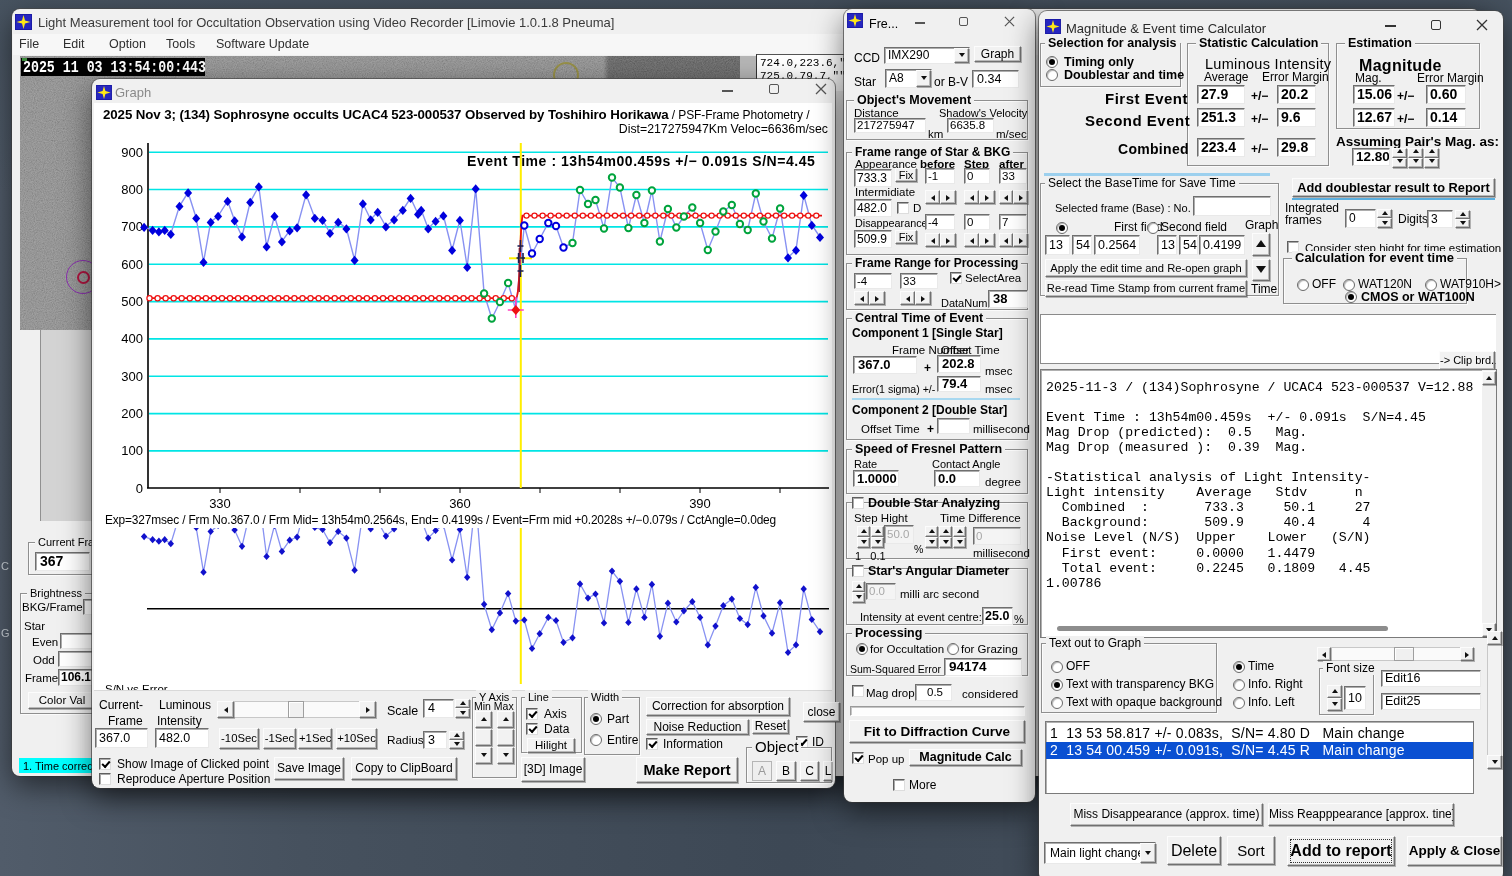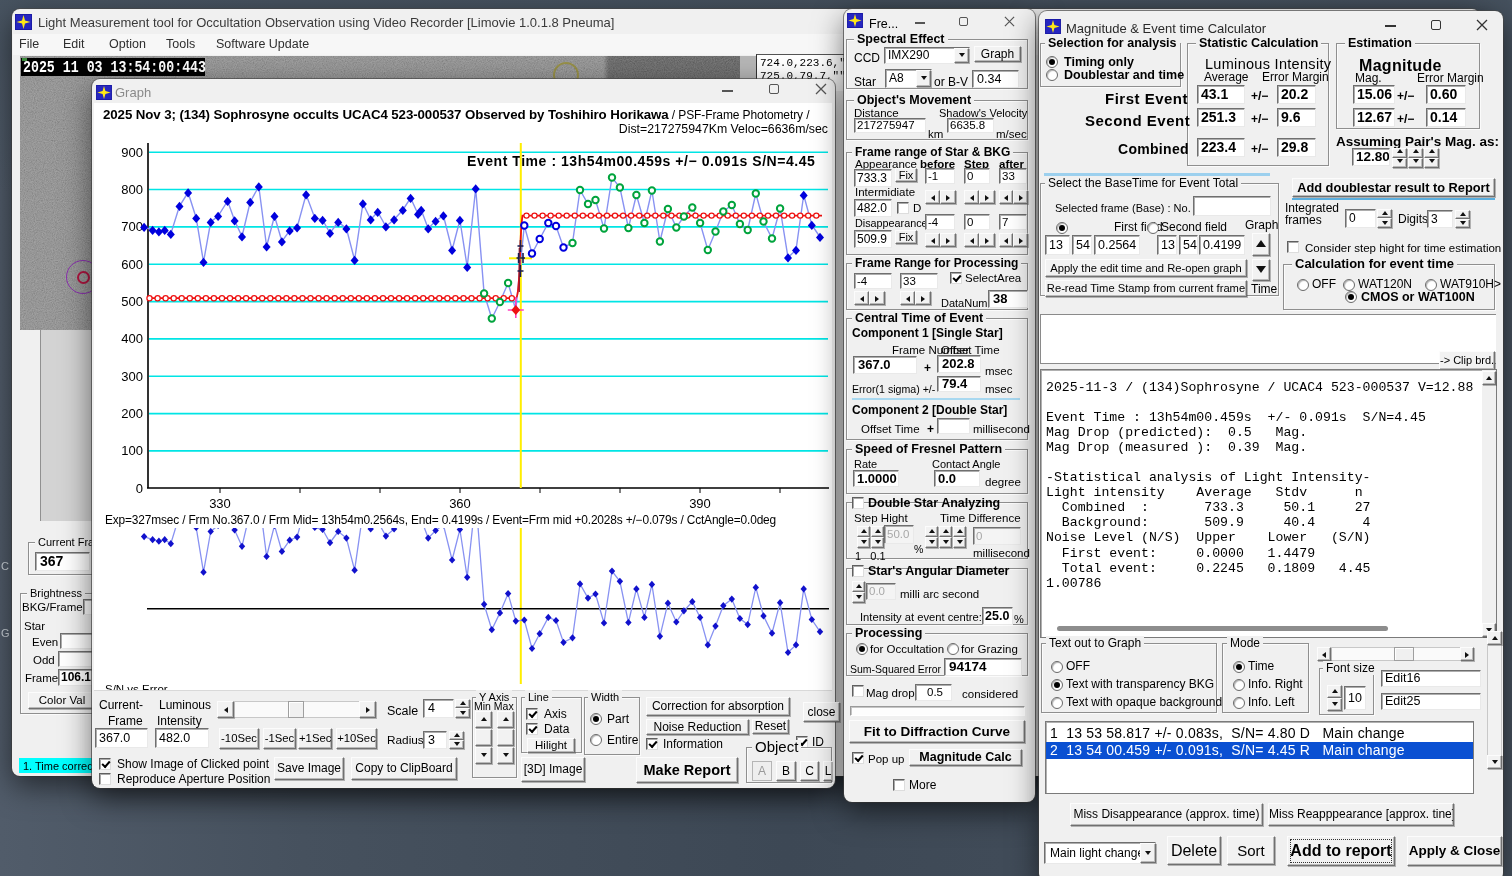--- a/index.html
+++ b/index.html
@@ -466,23 +466,20 @@
       <rect width="17" height="16" fill="#1a1aa6"></rect>
       <rect x="1" y="1" width="15" height="14" fill="#2626c0"></rect>
       <path d="M8.5 1 L10 6.5 L15.5 8 L10 9.5 L8.5 15 L7 9.5 L1.5 8 L7 6.5 Z" fill="#ffe817"></path>
     </svg>
 <div class="lb" style="left:25px;top:8px;font-size:12.5px;">Fre...</div>
 <div class="w" style="left:71px;top:13px;width:10px;height:1.5px;background:#555;"></div>
 <div class="w" style="left:115px;top:8px;width:9px;height:9px;border:1.2px solid #555;border-radius:2px;"></div>
 <svg style="position:absolute;left:160px;top:7px;" width="11" height="11" viewBox="0 0 12 12">
       <path d="M1 1 L11 11 M11 1 L1 11" stroke="#555" stroke-width="1.3"></path>
     </svg>
-<div class="gb" style="left:2px;top:30px;width:182px;height:50px;">
-      <span class="leg" style="left:7px;font-size:12.5px;font-weight:bold;">Spectral Effect</span>
-    </div>
 <div class="lb" style="left:10px;top:43px;font-size:12px;">CCD</div>
 <div class="tb" style="left:40px;top:38px;width:86px;height:17px;font-size:12px;padding-left:3px;line-height:15px;">IMX290</div>
     <div class="btn" style="left:110px;top:39px;width:15px;height:15px;font-size:12px;line-height:13px;"><i class="ad" style="margin-bottom:2px;"></i></div>
 <div class="btn" style="left:130px;top:37px;width:47px;height:16px;font-size:12px;line-height:14px;">Graph</div>
 <div class="lb" style="left:10px;top:67px;font-size:12px;">Star</div>
 <div class="tb" style="left:41px;top:60px;width:47px;height:19px;font-size:12px;padding-left:3px;line-height:17px;">A8</div>
     <div class="btn" style="left:72px;top:61px;width:15px;height:17px;font-size:12px;line-height:15px;"><i class="ad" style="margin-bottom:2px;"></i></div>
 <div class="lb" style="left:90px;top:67px;font-size:12px;">or  B-V</div>
 <div class="tb" style="left:128px;top:61px;width:47px;height:18px;font-size:12.5px;padding-left:4px;color:#000;background:#fff;text-align:left;line-height:16px;">0.34</div>
 <div class="gb" style="left:2px;top:91px;width:182px;height:40px;">
@@ -637,21 +634,21 @@
 <div class="rbx sel" style="left:7px;top:45px;"></div>
 <div class="lb" style="left:25px;top:44px;font-size:12.5px;font-weight:bold;color:#000;">Timing only</div>
 <div class="rbx" style="left:7px;top:58px;"></div>
 <div class="lb" style="left:25px;top:57px;font-size:12.5px;font-weight:bold;color:#000;">Doublestar and time</div>
 <div class="gb" style="left:148px;top:32px;width:142px;height:123px;">
       <span class="leg" style="left:8px;font-size:12.5px;font-weight:bold;">Statistic Calculation</span>
     </div>
 <div class="lb" style="left:166px;top:45px;font-size:14.5px;letter-spacing:0.3px;color:#000;">Luminous Intensity</div>
 <div class="lb" style="left:165px;top:60px;font-size:12px;color:#000;">Average</div>
 <div class="lb" style="left:223px;top:60px;font-size:12px;color:#000;">Error Margin</div>
-<div class="tb" style="left:158px;top:74px;width:48px;height:19px;font-size:14px;font-weight:bold;padding-left:3px;text-align:left;line-height:17px;">43.1</div>
+<div class="tb" style="left:158px;top:74px;width:48px;height:19px;font-size:14px;font-weight:bold;padding-left:3px;text-align:left;line-height:17px;">27.9</div>
 <div class="lb" style="left:212px;top:79px;font-size:12px;font-weight:bold;color:#000;">+/−</div>
 <div class="tb" style="left:238px;top:74px;width:39px;height:19px;font-size:14px;font-weight:bold;padding-left:3px;text-align:left;line-height:17px;">20.2</div>
 <div class="tb" style="left:158px;top:97px;width:48px;height:19px;font-size:14px;font-weight:bold;padding-left:3px;text-align:left;line-height:17px;">251.3</div>
 <div class="lb" style="left:212px;top:102px;font-size:12px;font-weight:bold;color:#000;">+/−</div>
 <div class="tb" style="left:238px;top:97px;width:39px;height:19px;font-size:14px;font-weight:bold;padding-left:3px;text-align:left;line-height:17px;">9.6</div>
 <div class="tb" style="left:158px;top:127px;width:48px;height:19px;font-size:14px;font-weight:bold;padding-left:3px;text-align:left;line-height:17px;">223.4</div>
 <div class="lb" style="left:212px;top:132px;font-size:12px;font-weight:bold;color:#000;">+/−</div>
 <div class="tb" style="left:238px;top:127px;width:39px;height:19px;font-size:14px;font-weight:bold;padding-left:3px;text-align:left;line-height:17px;">29.8</div>
 <div class="lb" style="left:66px;top:79px;font-size:15px;font-weight:bold;letter-spacing:0.5px;color:#000;">First Event</div>
 <div class="lb" style="left:46px;top:101px;font-size:15px;font-weight:bold;letter-spacing:0.5px;color:#000;">Second Event</div>
@@ -671,21 +668,21 @@
 <div class="lb" style="left:297px;top:123px;font-size:13.5px;font-weight:bold;color:#000;">Assuming  Pair's  Mag.  as:</div>
 <div class="tb" style="left:313px;top:137px;width:38px;height:18px;font-size:13.5px;font-weight:bold;padding-left:3px;text-align:left;line-height:16px;">12.80</div>
 <div class="btn" style="left:353px;top:137px;width:15px;height:9.5px;font-size:12px;line-height:7.5px;"><i class="au" style="border-bottom-width:4px;margin-bottom:4px;"></i></div>
 <div class="btn" style="left:353px;top:147px;width:15px;height:9.5px;font-size:12px;line-height:7.5px;"><i class="ad" style="border-top-width:4px;margin-bottom:4px;"></i></div>
 <div class="btn" style="left:369px;top:137px;width:15px;height:9.5px;font-size:12px;line-height:7.5px;"><i class="au" style="border-bottom-width:4px;margin-bottom:4px;"></i></div>
 <div class="btn" style="left:369px;top:147px;width:15px;height:9.5px;font-size:12px;line-height:7.5px;"><i class="ad" style="border-top-width:4px;margin-bottom:4px;"></i></div>
 <div class="btn" style="left:385px;top:137px;width:15px;height:9.5px;font-size:12px;line-height:7.5px;"><i class="au" style="border-bottom-width:4px;margin-bottom:4px;"></i></div>
 <div class="btn" style="left:385px;top:147px;width:15px;height:9.5px;font-size:12px;line-height:7.5px;"><i class="ad" style="border-top-width:4px;margin-bottom:4px;"></i></div>
 <div class="w" style="left:5px;top:162px;width:226px;height:2.5px;background:#9cd0ee;"></div>
 <div class="gb" style="left:1px;top:172px;width:239px;height:113px;">
-      <span class="leg" style="left:4px;font-size:12px;">Select the BaseTime for Event Total</span>
+      <span class="leg" style="left:4px;font-size:12px;">Select the BaseTime for Save Time</span>
     </div>
 <div class="lb" style="left:16px;top:191px;font-size:11px;color:#000;">Selected frame (Base) : No.</div>
 <div class="tb" style="left:154px;top:185px;width:78px;height:20px;font-size:12px;padding-left:3px;text-align:left;line-height:18px;"></div>
 <div class="rbx sel" style="left:17px;top:211px;"></div>
 <div class="lb" style="left:31px;top:210px;font-size:12px;color:#000;margin-left:44px;">First field</div>
 <div class="rbx" style="left:108px;top:211px;"></div>
 <div class="lb" style="left:122px;top:210px;font-size:12px;color:#000;">Second field</div>
 <div class="lb" style="left:206px;top:208px;font-size:12px;color:#000;">Graph</div>
 <div class="tb" style="left:6px;top:224px;width:25px;height:20px;font-size:12.5px;padding-left:3px;text-align:left;line-height:18px;">13</div>
 <div class="tb" style="left:33px;top:224px;width:20px;height:20px;font-size:12.5px;padding-left:3px;text-align:left;line-height:18px;">54</div>
@@ -704,21 +701,21 @@
 <div class="lb" style="left:246px;top:203px;font-size:12px;color:#000;">frames</div>
 <div class="tb" style="left:306px;top:198px;width:31px;height:19px;font-size:12px;padding-left:3px;text-align:left;line-height:17px;">0</div>
 <div class="btn" style="left:338px;top:198px;width:15px;height:9px;font-size:12px;line-height:7px;"><i class="au"></i></div>
     <div class="btn" style="left:338px;top:207px;width:15px;height:10px;font-size:12px;line-height:8px;"><i class="ad"></i></div>
 <div class="lb" style="left:359px;top:202px;font-size:12px;color:#000;">Digits</div>
 <div class="tb" style="left:388px;top:199px;width:26px;height:18px;font-size:12px;padding-left:3px;text-align:left;line-height:16px;">3</div>
 <div class="btn" style="left:416px;top:199px;width:15px;height:9px;font-size:12px;line-height:7px;"><i class="au"></i></div>
     <div class="btn" style="left:416px;top:208px;width:15px;height:9px;font-size:12px;line-height:7px;"><i class="ad"></i></div>
 <div class="cbx" style="left:248px;top:230px;"></div>
 <div class="lb" style="left:266px;top:231px;font-size:11.5px;color:#000;">Consider step hight for time estimation</div>
-<div class="gb" style="left:244px;top:247px;width:212px;height:46px;margin-top:6px;">
+<div class="gb" style="left:244px;top:247px;width:184px;height:46px;">
       <span class="leg" style="left:8px;font-size:13px;font-weight:bold;">Calculation for event time</span>
     </div>
 <div class="rbx" style="left:258px;top:268px;"></div>
 <div class="lb" style="left:273px;top:267px;font-size:12px;color:#000;">OFF</div>
 <div class="rbx" style="left:304px;top:268px;"></div>
 <div class="lb" style="left:319px;top:267px;font-size:12px;color:#000;">WAT120N</div>
 <div class="rbx" style="left:386px;top:268px;"></div>
 <div class="lb" style="left:401px;top:267px;font-size:12px;color:#000;">WAT910H&gt;</div>
 <div class="rbx sel" style="left:306px;top:280px;"></div>
 <div class="lb" style="left:322px;top:279px;font-size:12.5px;font-weight:bold;color:#000;">CMOS or WAT100N</div>
@@ -745,23 +742,20 @@
 <div class="w" style="left:18px;top:615px;width:331px;height:5px;background:#8d8d8d;border-radius:3px;"></div>
 <div class="gb" style="left:2px;top:632px;width:176px;height:70px;">
       <span class="leg" style="left:4px;font-size:12px;">Text out to Graph</span>
     </div>
 <div class="rbx" style="left:12px;top:650px;"></div>
 <div class="lb" style="left:27px;top:649px;font-size:12px;color:#000;">OFF</div>
 <div class="rbx sel" style="left:12px;top:668px;"></div>
 <div class="lb" style="left:27px;top:667px;font-size:12px;color:#000;">Text with transparency BKG</div>
 <div class="rbx" style="left:12px;top:686px;"></div>
 <div class="lb" style="left:27px;top:685px;font-size:12px;color:#000;">Text with opaque background</div>
-<div class="gb" style="left:183px;top:632px;width:87px;height:70px;">
-      <span class="leg" style="left:4px;font-size:12px;">Mode</span>
-    </div>
 <div class="rbx sel" style="left:194px;top:650px;"></div>
 <div class="lb" style="left:209px;top:649px;font-size:12px;color:#000;">Time</div>
 <div class="rbx" style="left:194px;top:668px;"></div>
 <div class="lb" style="left:209px;top:667px;font-size:12px;color:#000;">Info. Right</div>
 <div class="rbx" style="left:194px;top:686px;"></div>
 <div class="lb" style="left:209px;top:685px;font-size:12px;color:#000;">Info. Left</div>
 <div class="w" style="left:278px;top:636px;width:157px;height:14px;background:#fafafa;border:1px solid #c8c8c8;"></div>
 <div class="btn" style="left:278px;top:636px;width:14px;height:14px;font-size:12px;line-height:12px;"><i class="al"></i></div>
 <div class="btn" style="left:421px;top:636px;width:14px;height:14px;font-size:12px;line-height:12px;"><i class="ar"></i></div>
 <div class="w" style="left:355px;top:636px;width:20px;height:14px;background:#f0f0f0;border:1px solid #9f9f9f;box-shadow:inset 1px 1px 0 #fff;"></div>

